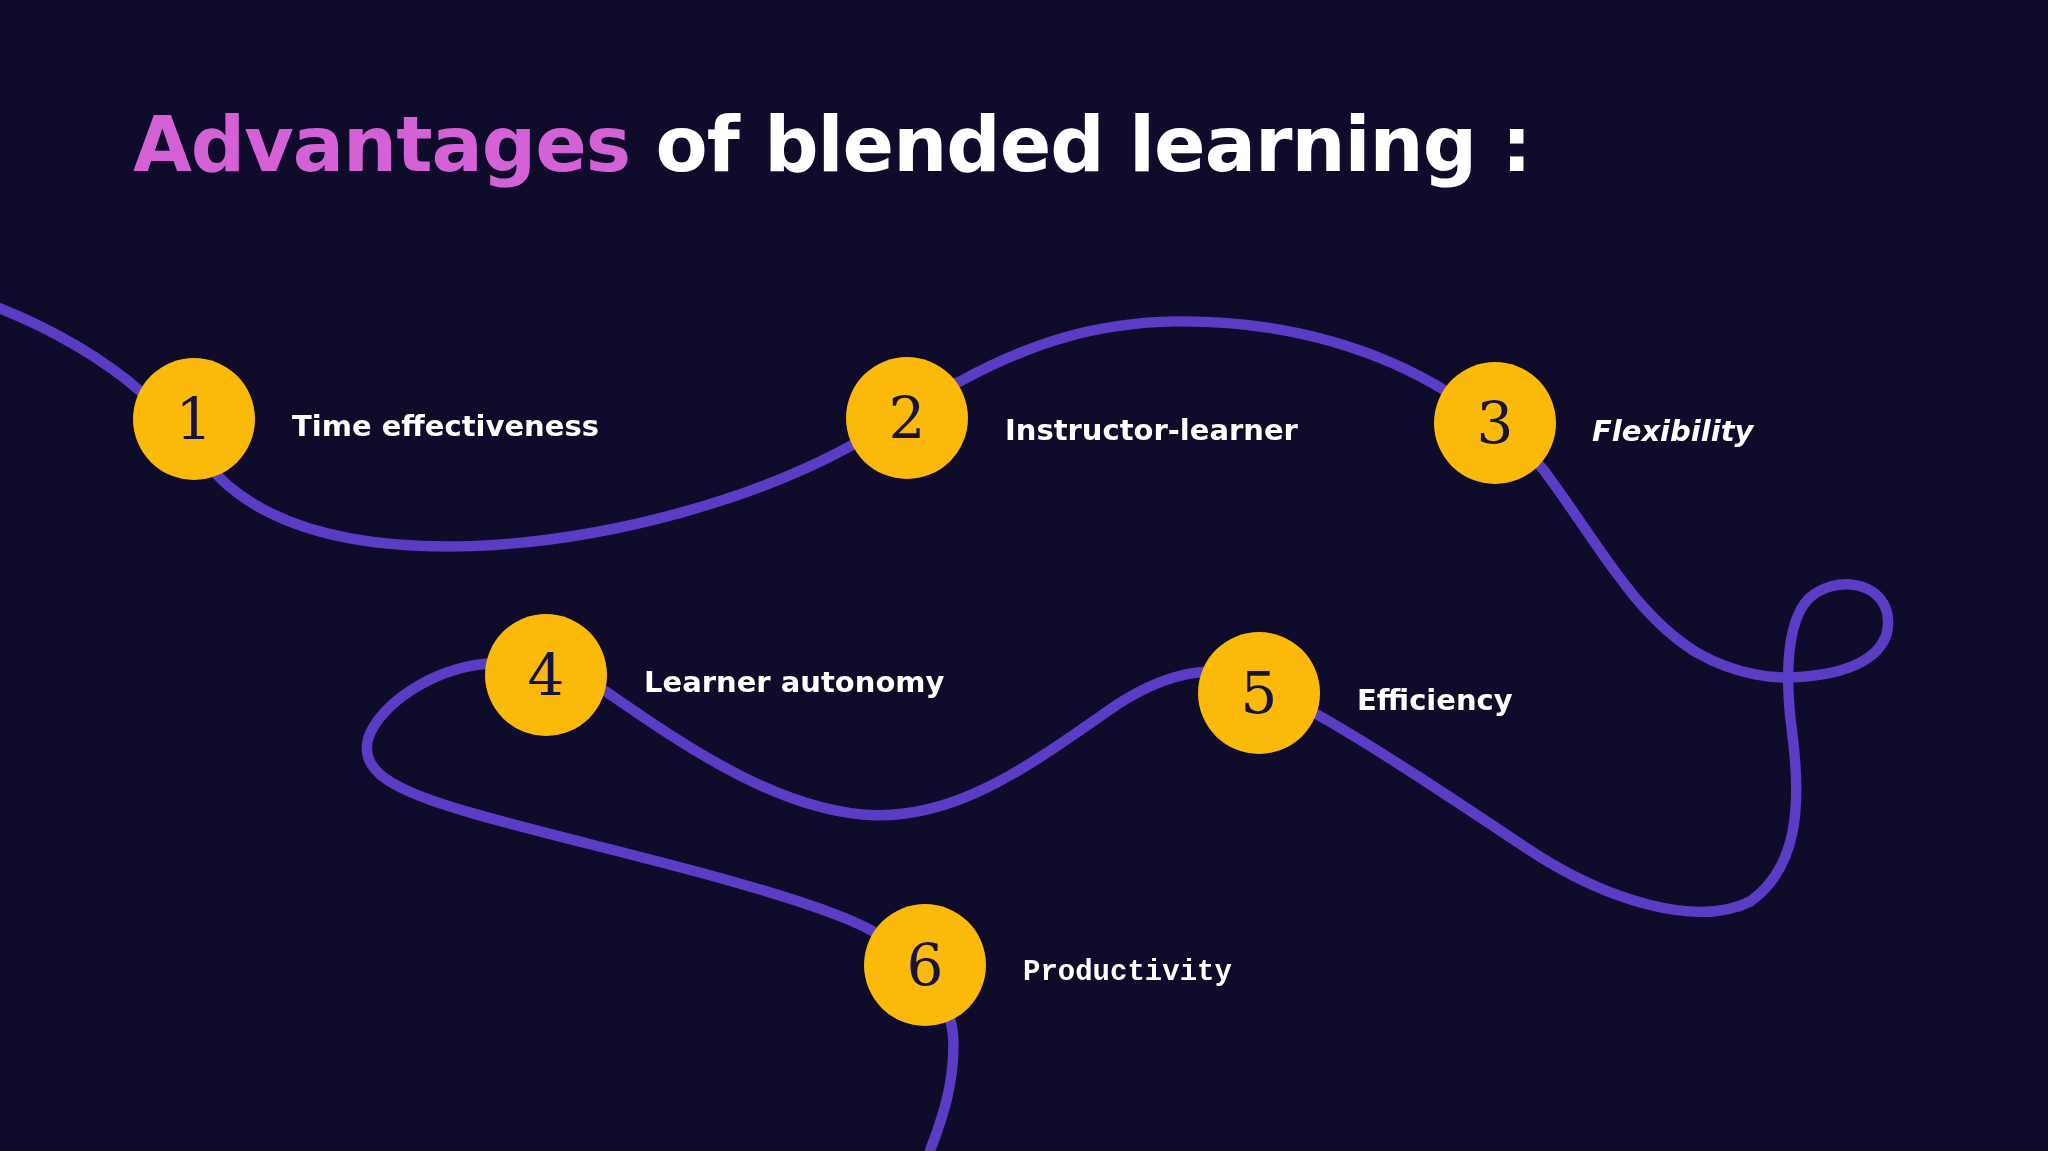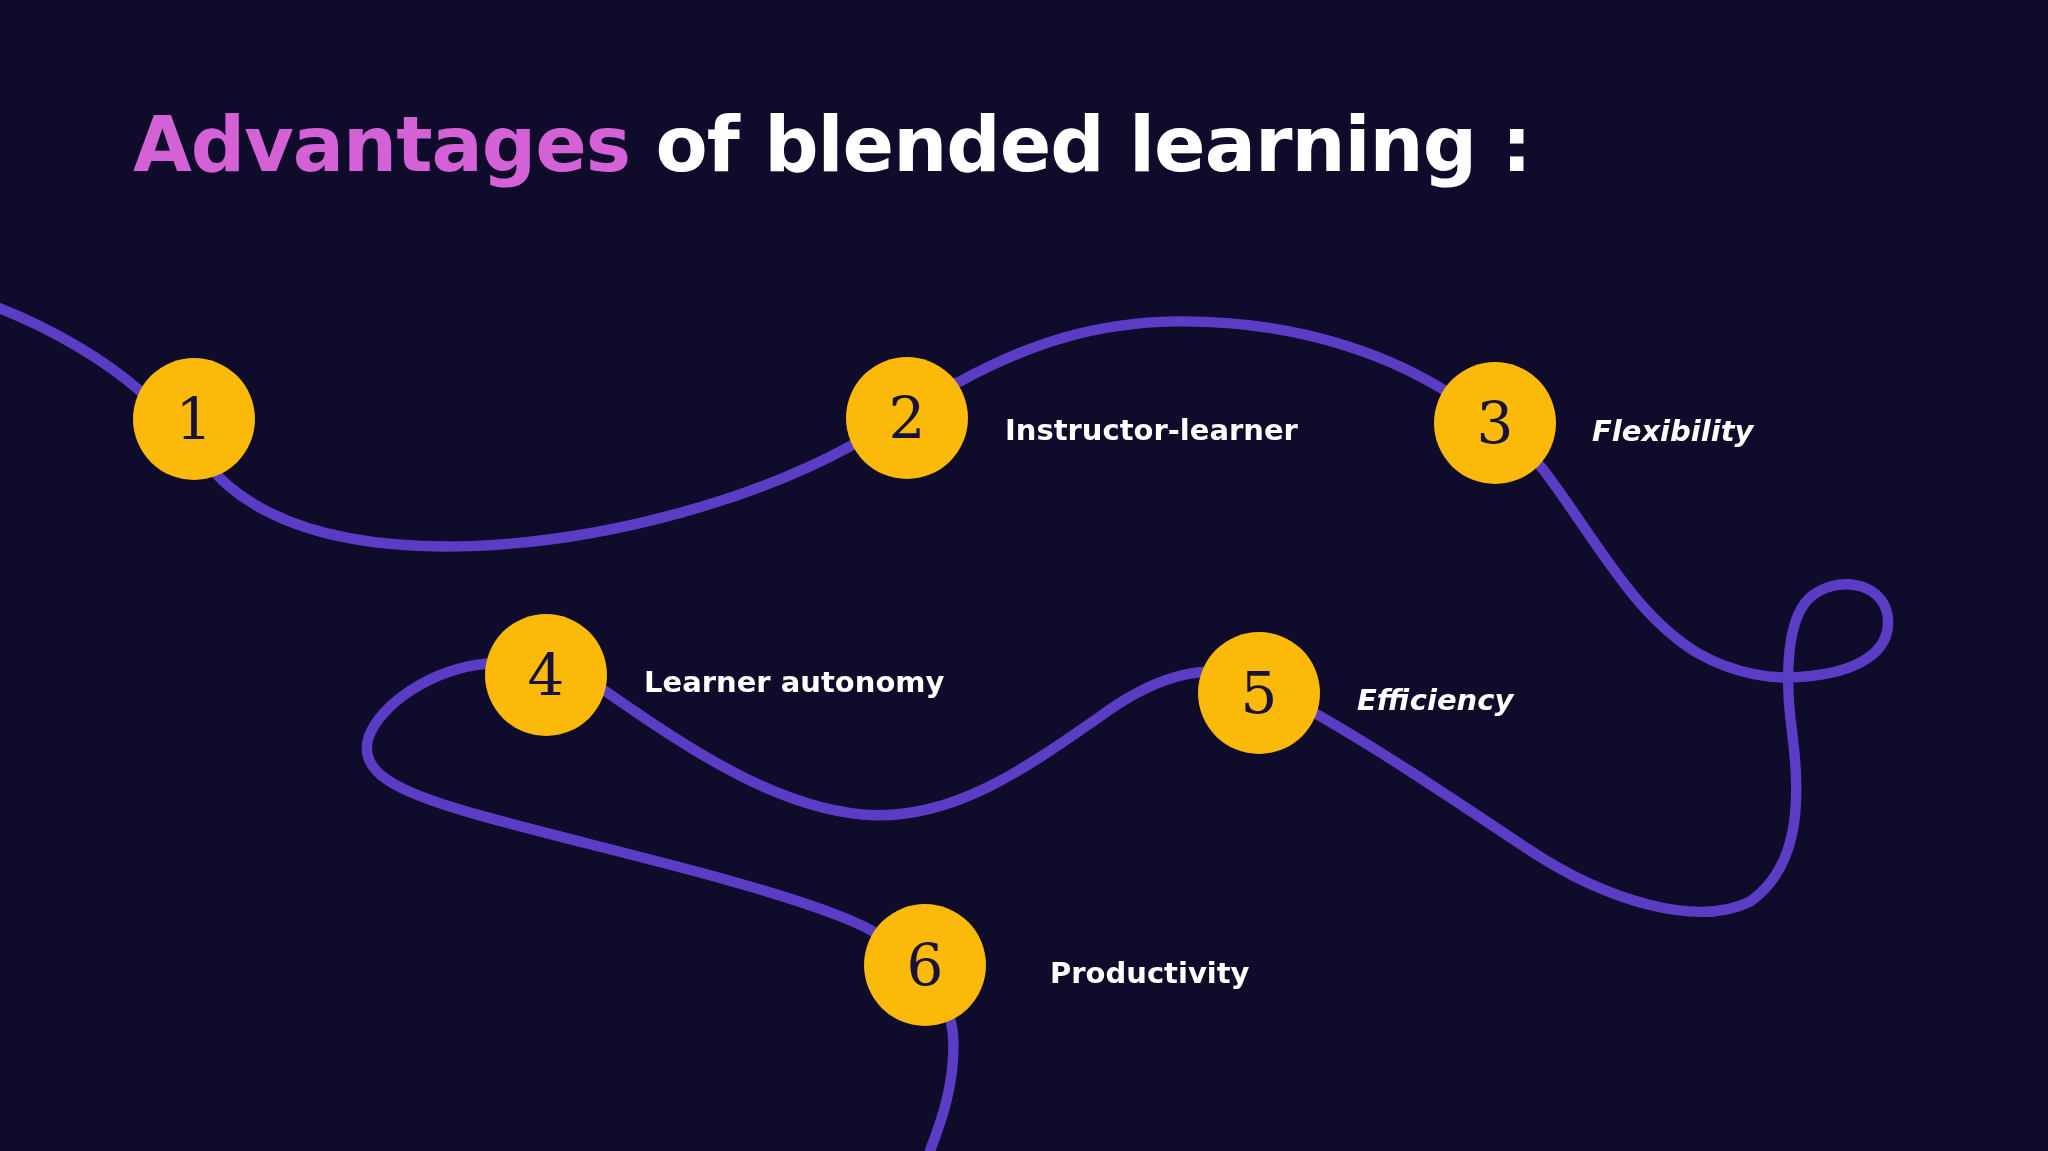--- a/index.html
+++ b/index.html
@@ -47,20 +47,21 @@
   </svg>
 
   <div class="title">
     <span class="accent">Advantages</span>
     <span>of blended learning :</span>
   </div>
 
   <div class="node" style="left:133px; top:358px;">
     <span>1</span>
   </div>
+  <div class="label" style="left:292px; top:402px;">Time effectiveness</div>
 
   <div class="node" style="left:846px; top:357px;">
     <span>2</span>
   </div>
   <div class="label" style="left:1005px; top:406px;">
     <div>Instructor-learner</div>
   </div>
 
   <div class="node" style="left:1434px; top:362px;">
     <span>3</span>
@@ -68,20 +69,20 @@
   <div class="label" style="left:1592px; top:407px;font-style:italic;">Flexibility</div>
 
   <div class="node" style="left:485px; top:614px;">
     <span>4</span>
   </div>
   <div class="label" style="left:644px; top:658px;text-align:center;">Learner autonomy</div>
 
   <div class="node" style="left:1198px; top:632px;">
     <span>5</span>
   </div>
-  <div class="label" style="left:1357px; top:676px;font-style:italic;">Efficiency</div>
+  <div class="label" style="left:1357px; top:676px;">Efficiency</div>
 
   <div class="node" style="left:864px; top:904px;">
     <span>6</span>
   </div>
-  <div class="label" style="left:1050px; top:949px;">Productivity</div>
+  <div class="label" style="left:1023px; top:949px;font-family:Liberation Mono, monospace;">Productivity</div>
 
 </div>
 
 </body></html>

